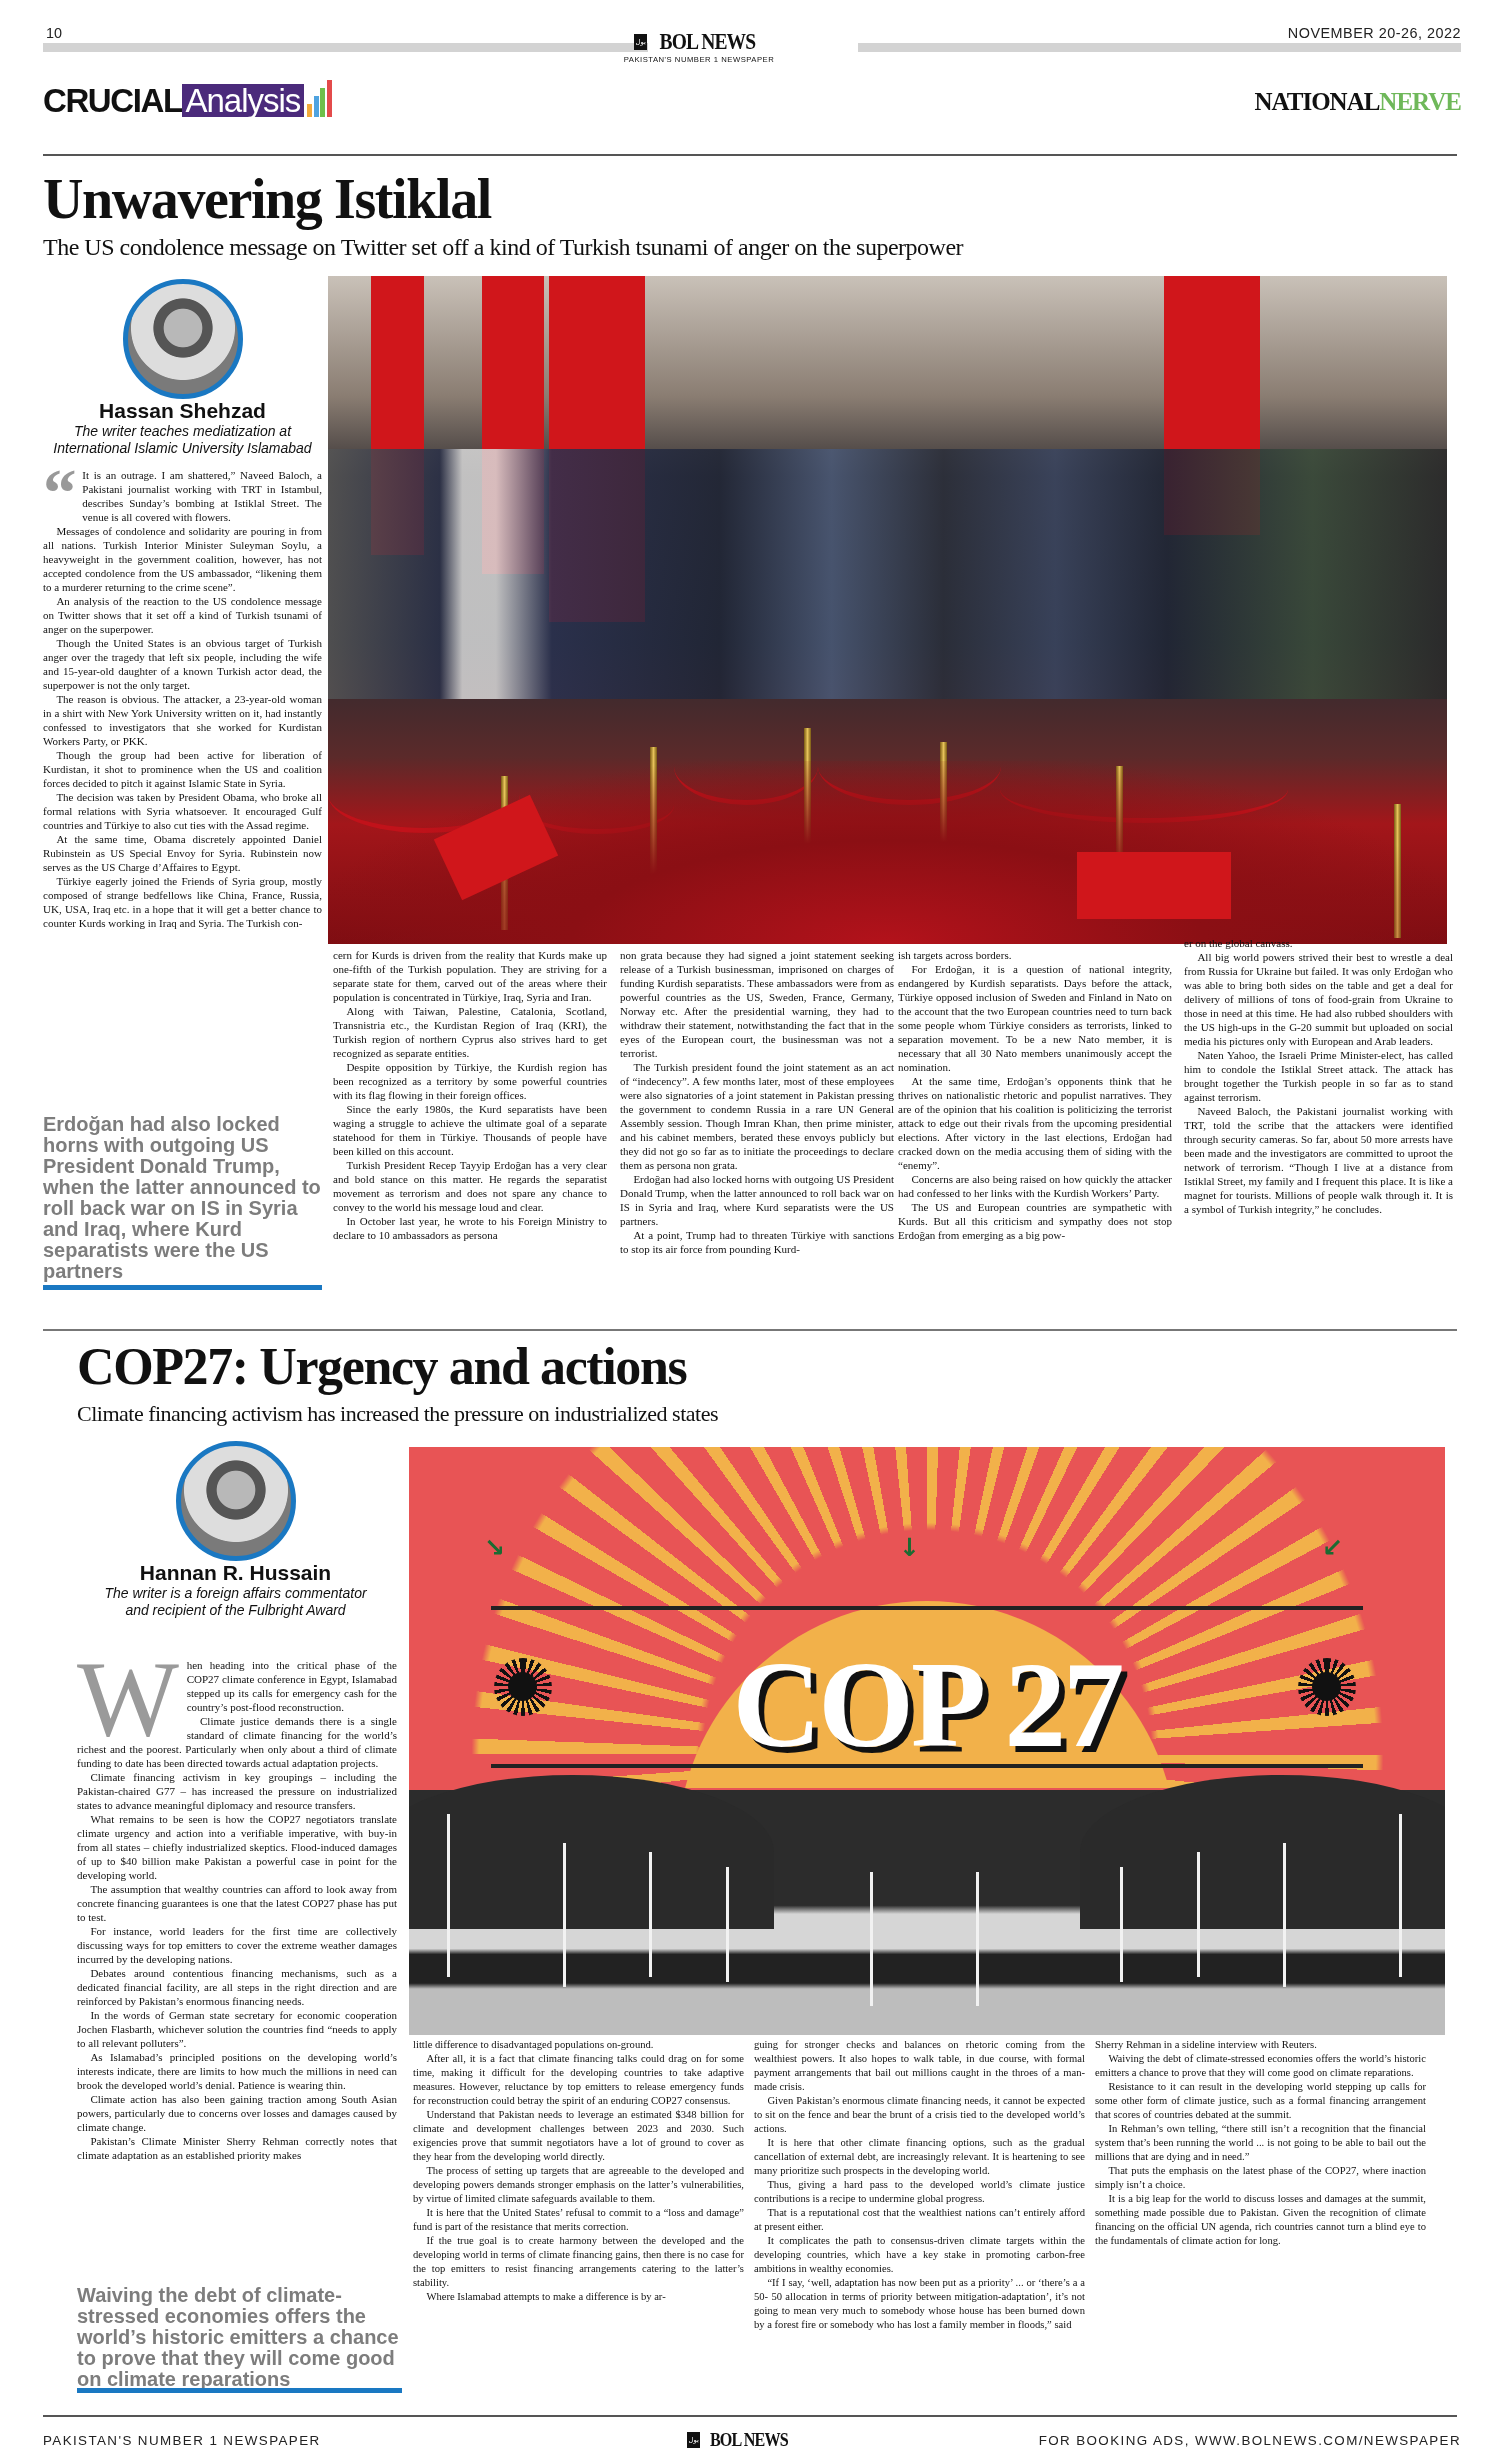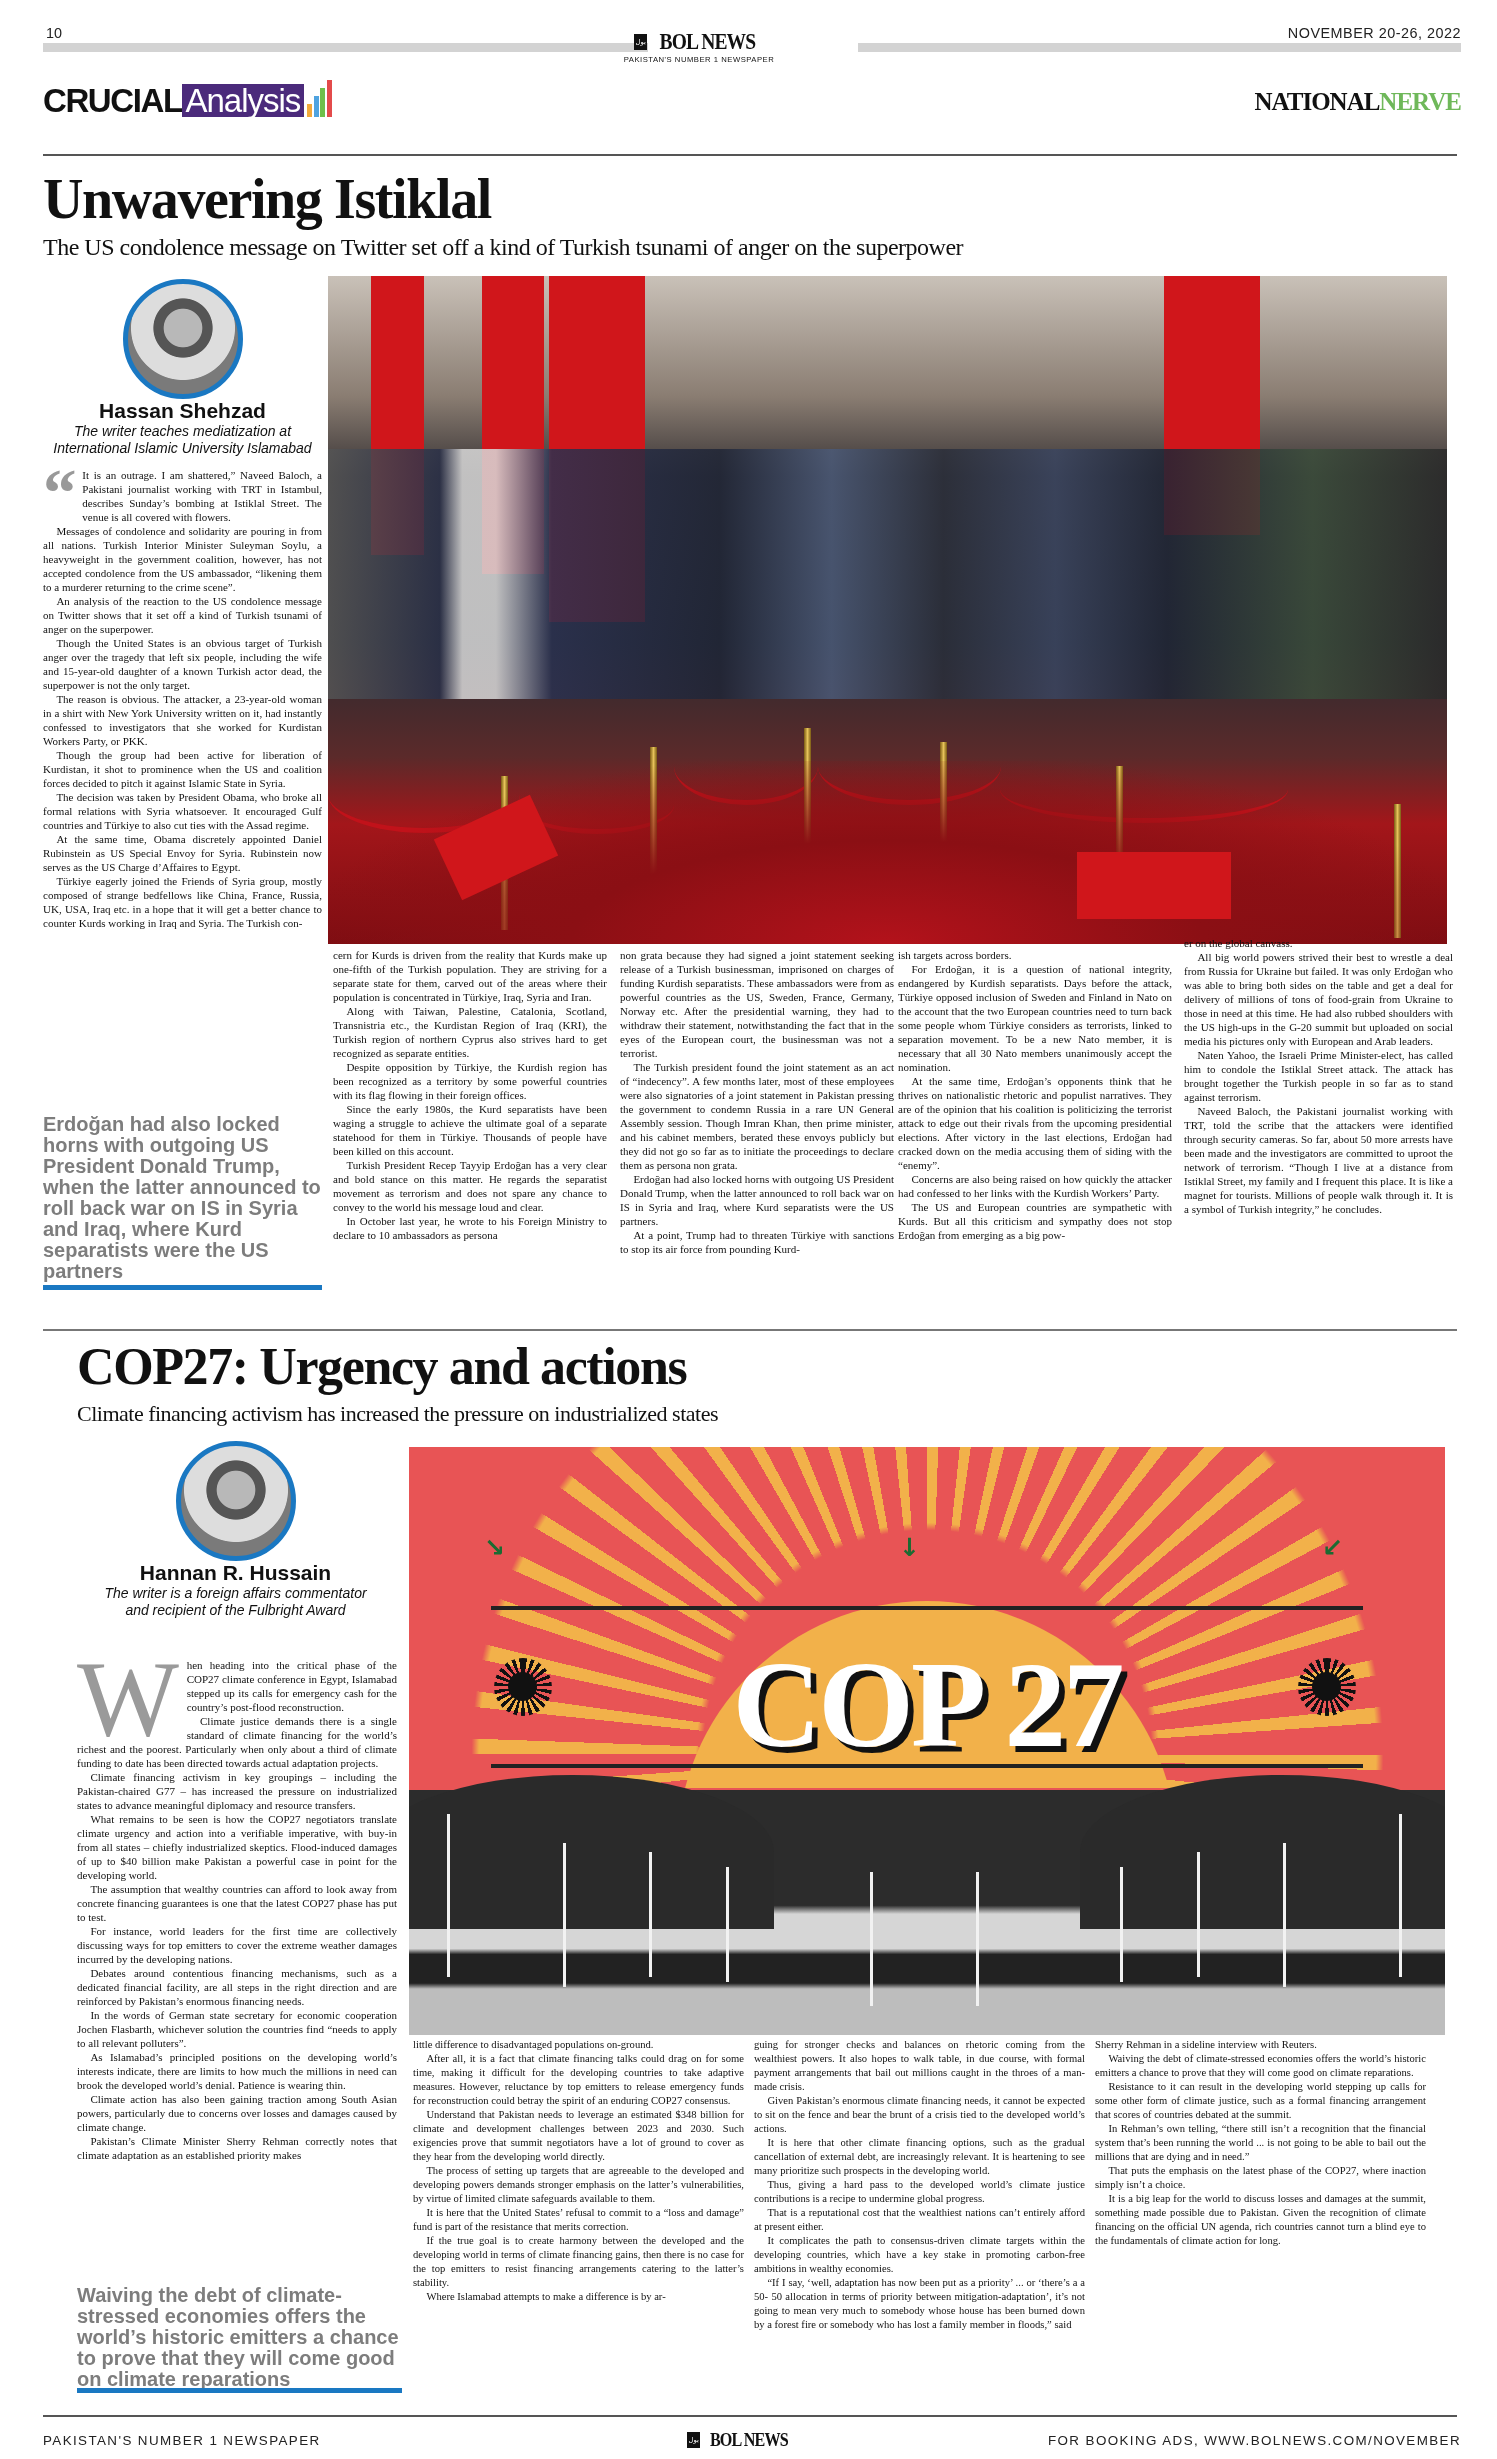--- a/index.html
+++ b/index.html
@@ -244,14 +244,14 @@
   <p>That puts the emphasis on the latest phase of the COP27, where inaction simply isn’t a choice.</p>
   <p>It is a big leap for the world to discuss losses and damages at the summit, something made possible due to Pakistan. Given the recognition of climate financing on the official UN agenda, rich countries cannot turn a blind eye to the fundamentals of climate action for long.</p>
 </div>
 
 <div class="rule" style="top:2415px;"></div>
 <div class="footer" style="left:43px;">PAKISTAN'S NUMBER 1 NEWSPAPER</div>
 <div class="abs" style="left:687px;top:2429px;display:flex;align-items:center;gap:2.9px;">
   <span class="logo-box">بول</span>
   <span class="logo-text" style="font-size:19px">BOL NEWS</span>
 </div>
-<div class="footer" style="right:37px;">FOR BOOKING ADS, WWW.BOLNEWS.COM/NOVEMBER</div>
+<div class="footer" style="right:37px;">FOR BOOKING ADS, WWW.BOLNEWS.COM/NEWSPAPER</div>
 
 
 </body></html>

